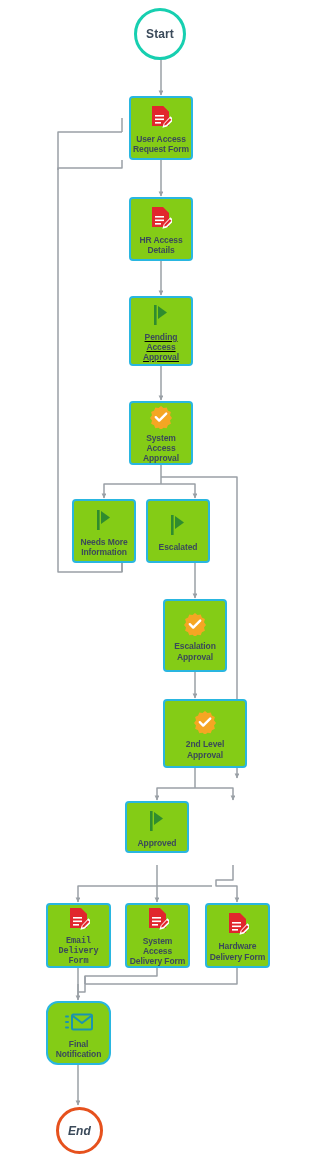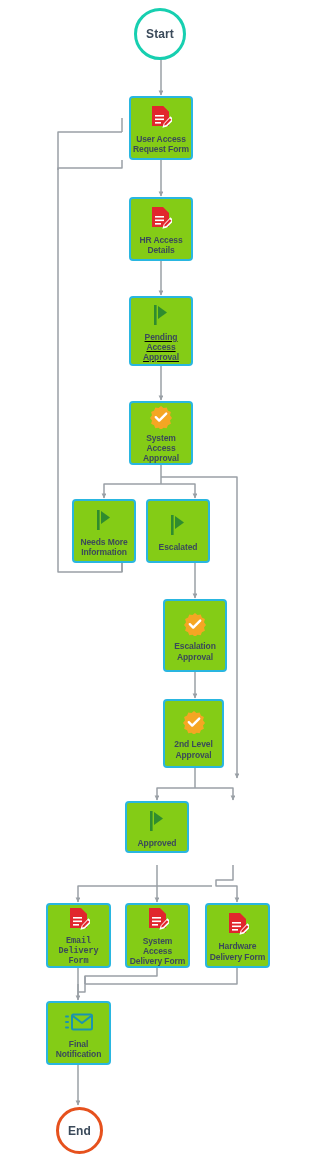--- a/index.html
+++ b/index.html
@@ -57,21 +57,21 @@
     justify-content: center;
     z-index: 6;
   }
   .terminal .label {
     font-size: 12px;
     font-weight: bold;
     color: #3b4a5a;
     letter-spacing: 0.1px;
   }
   .start-node { border: 3px solid #17cfb0; }
-  .end-node   { border: 3px solid #e6511d; }
+  .end-node   { border: 3px solid #e6511d; font-style: italic; }
 </style>
 </head>
 <body>
 
 <div id="canvas">
 
   <svg class="edges" viewBox="0 0 280 1169" xmlns="http://www.w3.org/2000/svg">
     <defs>
       <marker id="arrow" markerWidth="6" markerHeight="6" refX="4.6" refY="2.4" orient="auto" markerUnits="userSpaceOnUse">
         <path d="M0,0 L5,2.4 L0,4.8 z" fill="#9aa0a6"></path>
@@ -225,21 +225,21 @@
         <path d="M12,1 l2.5,2.1 l3.2,-0.6 l1.2,3.1 l3,1.5 l-0.9,3.2 l2,2.6 l-2,2.6 l0.9,3.2 l-3,1.5 l-1.2,3.1 l-3.2,-0.6 l-2.5,2.1 l-2.5,-2.1 l-3.2,0.6 l-1.2,-3.1 l-3,-1.5 l0.9,-3.2 l-2,-2.6 l2,-2.6 l-0.9,-3.2 l3,-1.5 l1.2,-3.1 l3.2,0.6 z" fill="#f5a623"></path>
         <path d="M6.8,12.2 l3.4,3.4 l7,-7" fill="none" stroke="#ffffff" stroke-width="2.4" stroke-linecap="round" stroke-linejoin="round"></path>
       </svg>
     </span>
     <span class="label">
       <span>Escalation</span><br>
       <span>Approval</span>
     </span>
   </div>
 
-  <div class="node" style="left:163px; top:699px; width:61px; height:69px;">
+  <div class="node" style="left:163px; top:699px; width:84px; height:69px;">
     <span class="icon-wrap">
       <svg width="24" height="24" viewBox="0 0 24 24">
         <path d="M12,1 l2.5,2.1 l3.2,-0.6 l1.2,3.1 l3,1.5 l-0.9,3.2 l2,2.6 l-2,2.6 l0.9,3.2 l-3,1.5 l-1.2,3.1 l-3.2,-0.6 l-2.5,2.1 l-2.5,-2.1 l-3.2,0.6 l-1.2,-3.1 l-3,-1.5 l0.9,-3.2 l-2,-2.6 l2,-2.6 l-0.9,-3.2 l3,-1.5 l1.2,-3.1 l3.2,0.6 z" fill="#f5a623"></path>
         <path d="M6.8,12.2 l3.4,3.4 l7,-7" fill="none" stroke="#ffffff" stroke-width="2.4" stroke-linecap="round" stroke-linejoin="round"></path>
       </svg>
     </span>
     <span class="label">
       <span>2nd Level</span><br>
       <span>Approval</span>
     </span>
@@ -302,21 +302,21 @@
         <path d="M20.5,12.5 l2.2,2.2 l-6.2,6.2 l-2.9,0.8 l0.8,-2.9 z" fill="#ffffff" stroke="#ffffff" stroke-width="1.6"></path>
         <path d="M19.8,13.2 l1.6,1.6 l-5.2,5.2 l-2.1,0.6 l0.6,-2.1 z" fill="#e1262d"></path>
       </svg>
     </span>
     <span class="label">
       <span>Hardware</span><br>
       <span>Delivery Form</span>
     </span>
   </div>
 
-  <div class="node" style="left:46px; top:1001px; width:65px; height:64px;">
+  <div class="node" style="left:46px; top:1001px; width:65px; height:64px;border-radius:12px;">
     <span class="icon-wrap">
       <svg width="28" height="20" viewBox="0 0 28 20">
         <rect x="0" y="3.5" width="4" height="2" rx="1" fill="#1a93b0"></rect>
         <rect x="0" y="9" width="4" height="2" rx="1" fill="#1a93b0"></rect>
         <rect x="0" y="14.5" width="4" height="2" rx="1" fill="#1a93b0"></rect>
         <rect x="7" y="2.5" width="20" height="15" rx="1.5" fill="none" stroke="#1a93b0" stroke-width="2"></rect>
         <path d="M8.5,4.5 L17,11 L25.5,4.5" fill="none" stroke="#1a93b0" stroke-width="2" stroke-linecap="round" stroke-linejoin="round"></path>
       </svg>
     </span>
     <span class="label">

